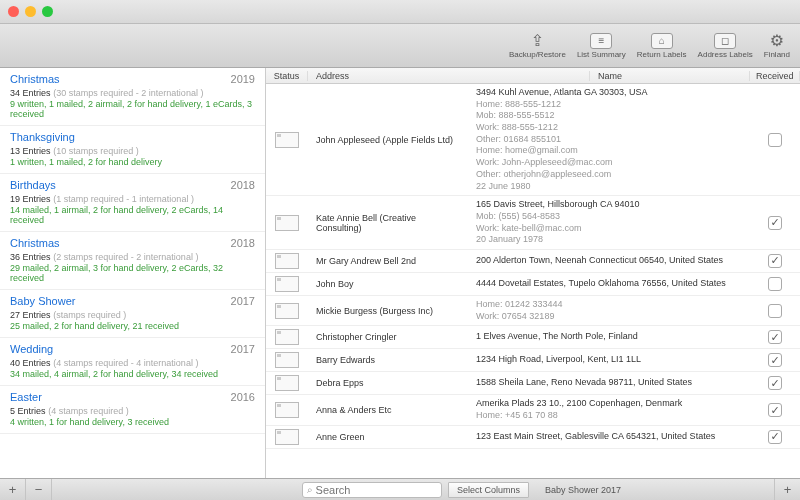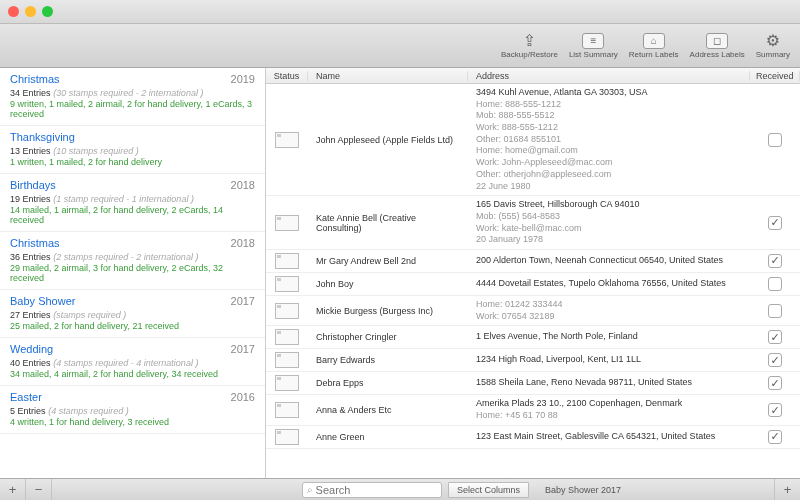--- a/index.html
+++ b/index.html
@@ -12,21 +12,21 @@
 .tbtn .ico{width:22px;height:16px;border:1px solid #999;border-radius:3px;background:#f5f5f5;display:flex;align-items:center;justify-content:center;font-size:10px;color:#666}
 .tbtn.nob .ico{border:none;background:none;font-size:16px}
 .main{flex:1;display:flex;overflow:hidden}
 .sidebar{width:266px;background:#fff;border-right:1px solid #ccc;overflow-y:auto;position:relative}
 .sbitem{padding:5px 10px 6px;border-bottom:1px solid #eee}
 .sbhead{display:flex;align-items:baseline;justify-content:space-between}
 .sbname{color:#1a6dd6;font-size:11px;font-weight:500}
 .sbyear{color:#888;font-size:11px}
 .sbmeta{margin-top:2px}
 .sbent{color:#333;font-size:9px}
-.sbreq{color:#aaa;font-size:9px;font-style:italic}
+.sbreq{color:#aaa;font-size:9px;}
 .sbstats{color:#3a9c3a;font-size:9px;margin-top:1px}
 .content{flex:1;display:flex;flex-direction:column;background:#fff;overflow:hidden}
 .thead{display:flex;background:linear-gradient(#f7f7f7,#ececec);border-bottom:1px solid #ccc;font-size:9px;color:#444;height:16px;align-items:center}
 .th{padding:0 6px;border-right:1px solid #ddd;text-align:center}
 .c-status{width:42px}
 .c-name{width:160px;text-align:left;padding-left:8px}
 .c-addr{flex:1;text-align:left;padding-left:8px}
 .c-recv{width:50px}
 .rows{flex:1;overflow-y:auto}
 .row{display:flex;border-bottom:1px solid #eee;font-size:9px;align-items:center;min-height:20px}
@@ -70,21 +70,21 @@
     <div class="tbtn">
       <div class="ico">⌂</div>
       <span>Return Labels</span>
     </div>
     <div class="tbtn">
       <div class="ico">◻</div>
       <span>Address Labels</span>
     </div>
     <div class="tbtn nob">
       <div class="ico">⚙</div>
-      <span>Summary</span>
+      <span>Finland</span>
     </div>
   </div>
 
 <div class="main">
   <div class="sidebar" id="sidebar">
       <div class="sbitem">
         <div class="sbhead">
           <span class="sbname">Christmas</span>
           <span class="sbyear">2019</span>
         </div>
@@ -136,22 +136,22 @@
           <span class="sbname">Easter</span>
           <span class="sbyear">2016</span>
         </div>
         <div class="sbmeta"><span class="sbent">5 Entries</span> <span class="sbreq">(4 stamps required )</span></div>
         <div class="sbstats">4 written, 1 for hand delivery, 3 received</div>
       </div>
     </div>
   <div class="content">
     <div class="thead">
       <div class="th c-status">Status</div>
+      <div class="th c-addr">Address</div>
       <div class="th c-name">Name</div>
-      <div class="th c-addr">Address</div>
       <div class="th c-recv">Received</div>
     </div>
     <div class="rows" id="rows">
         <div class="row">
           <div class="c-status">
             <div class="envelope"></div>
           </div>
           <div class="c-name">John Appleseed (Apple Fields Ltd)</div>
           <div class="c-addr">
             <div class="addr-main">3494 Kuhl Avenue, Atlanta GA 30303, USA</div>

